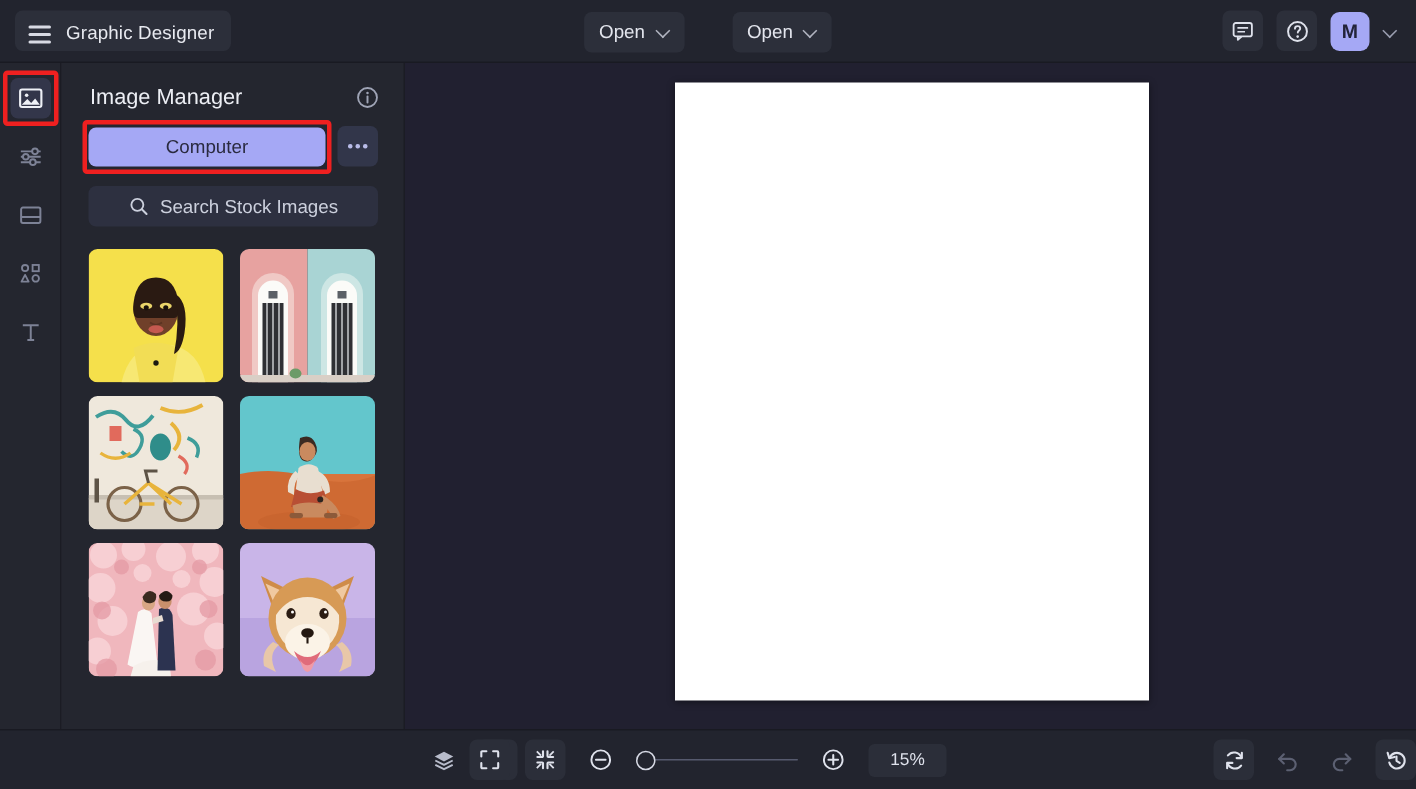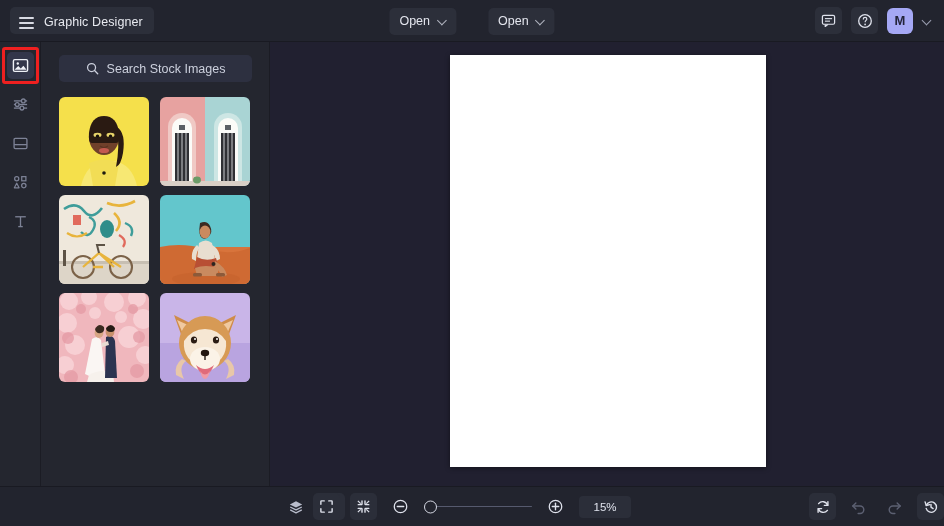--- a/index.html
+++ b/index.html
@@ -313,21 +313,42 @@
       <div class="railitem">
         <svg width="17" height="17" viewBox="0 0 18 18">
           <line x1="3.4" y1="4" x2="14.6" y2="4" stroke="#7d8296" stroke-width="1.4"></line>
           <line x1="9" y1="4" x2="9" y2="14.4" stroke="#7d8296" stroke-width="1.4"></line>
           <line x1="6.6" y1="14.4" x2="11.4" y2="14.4" stroke="#7d8296" stroke-width="1.4"></line>
         </svg>
       </div>
     </div>
 
     <div class="panel">
-
+      <div class="panel-head">
+        <span class="panel-title">Image Manager</span>
+        <span class="inforow">
+          <svg width="16" height="16" viewBox="0 0 16 16">
+            <circle cx="8" cy="8" r="6.3" fill="none" stroke="#9fa4b6" stroke-width="1.25"></circle>
+            <circle cx="8" cy="5" r=".85" fill="#9fa4b6"></circle>
+            <line x1="8" y1="7.3" x2="8" y2="11.4" stroke="#9fa4b6" stroke-width="1.3" stroke-linecap="round"></line>
+          </svg>
+        </span>
+      </div>
+
+      <div class="panel-actions">
+        <div class="computer-wrap">
+          <div class="computer-hl"></div>
+          <button class="computer-btn">Computer</button>
+        </div>
+        <button class="dots-btn">
+          <i></i>
+            <i></i>
+            <i></i>
+        </button>
+      </div>
 
       <div class="searchbar">
         <svg width="13" height="13" viewBox="0 0 14 14">
           <circle cx="6" cy="6" r="4.3" fill="none" stroke="#ccd0dd" stroke-width="1.35"></circle>
           <line x1="9.2" y1="9.2" x2="12.6" y2="12.6" stroke="#ccd0dd" stroke-width="1.45" stroke-linecap="round"></line>
         </svg>
         <span>Search Stock Images</span>
       </div>
 
       <div class="thumbgrid">

